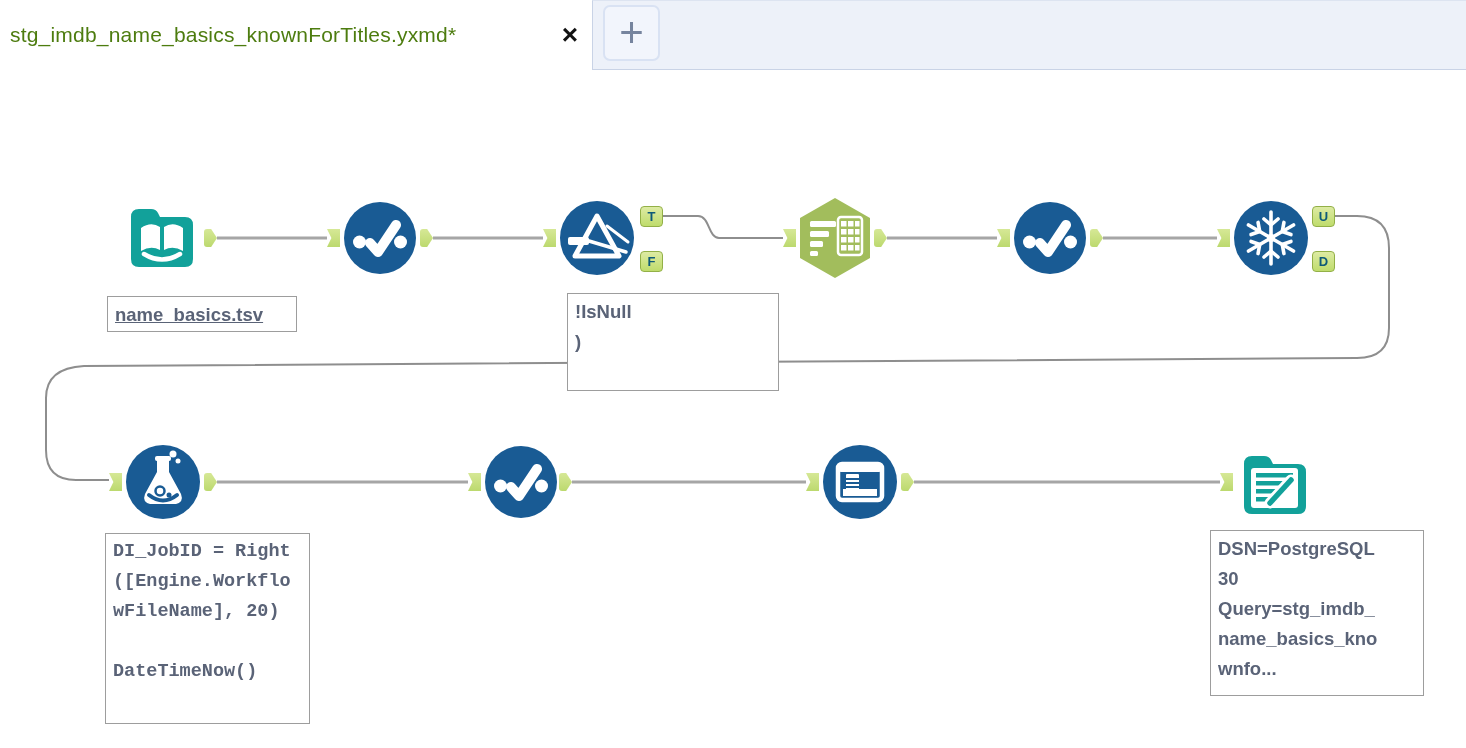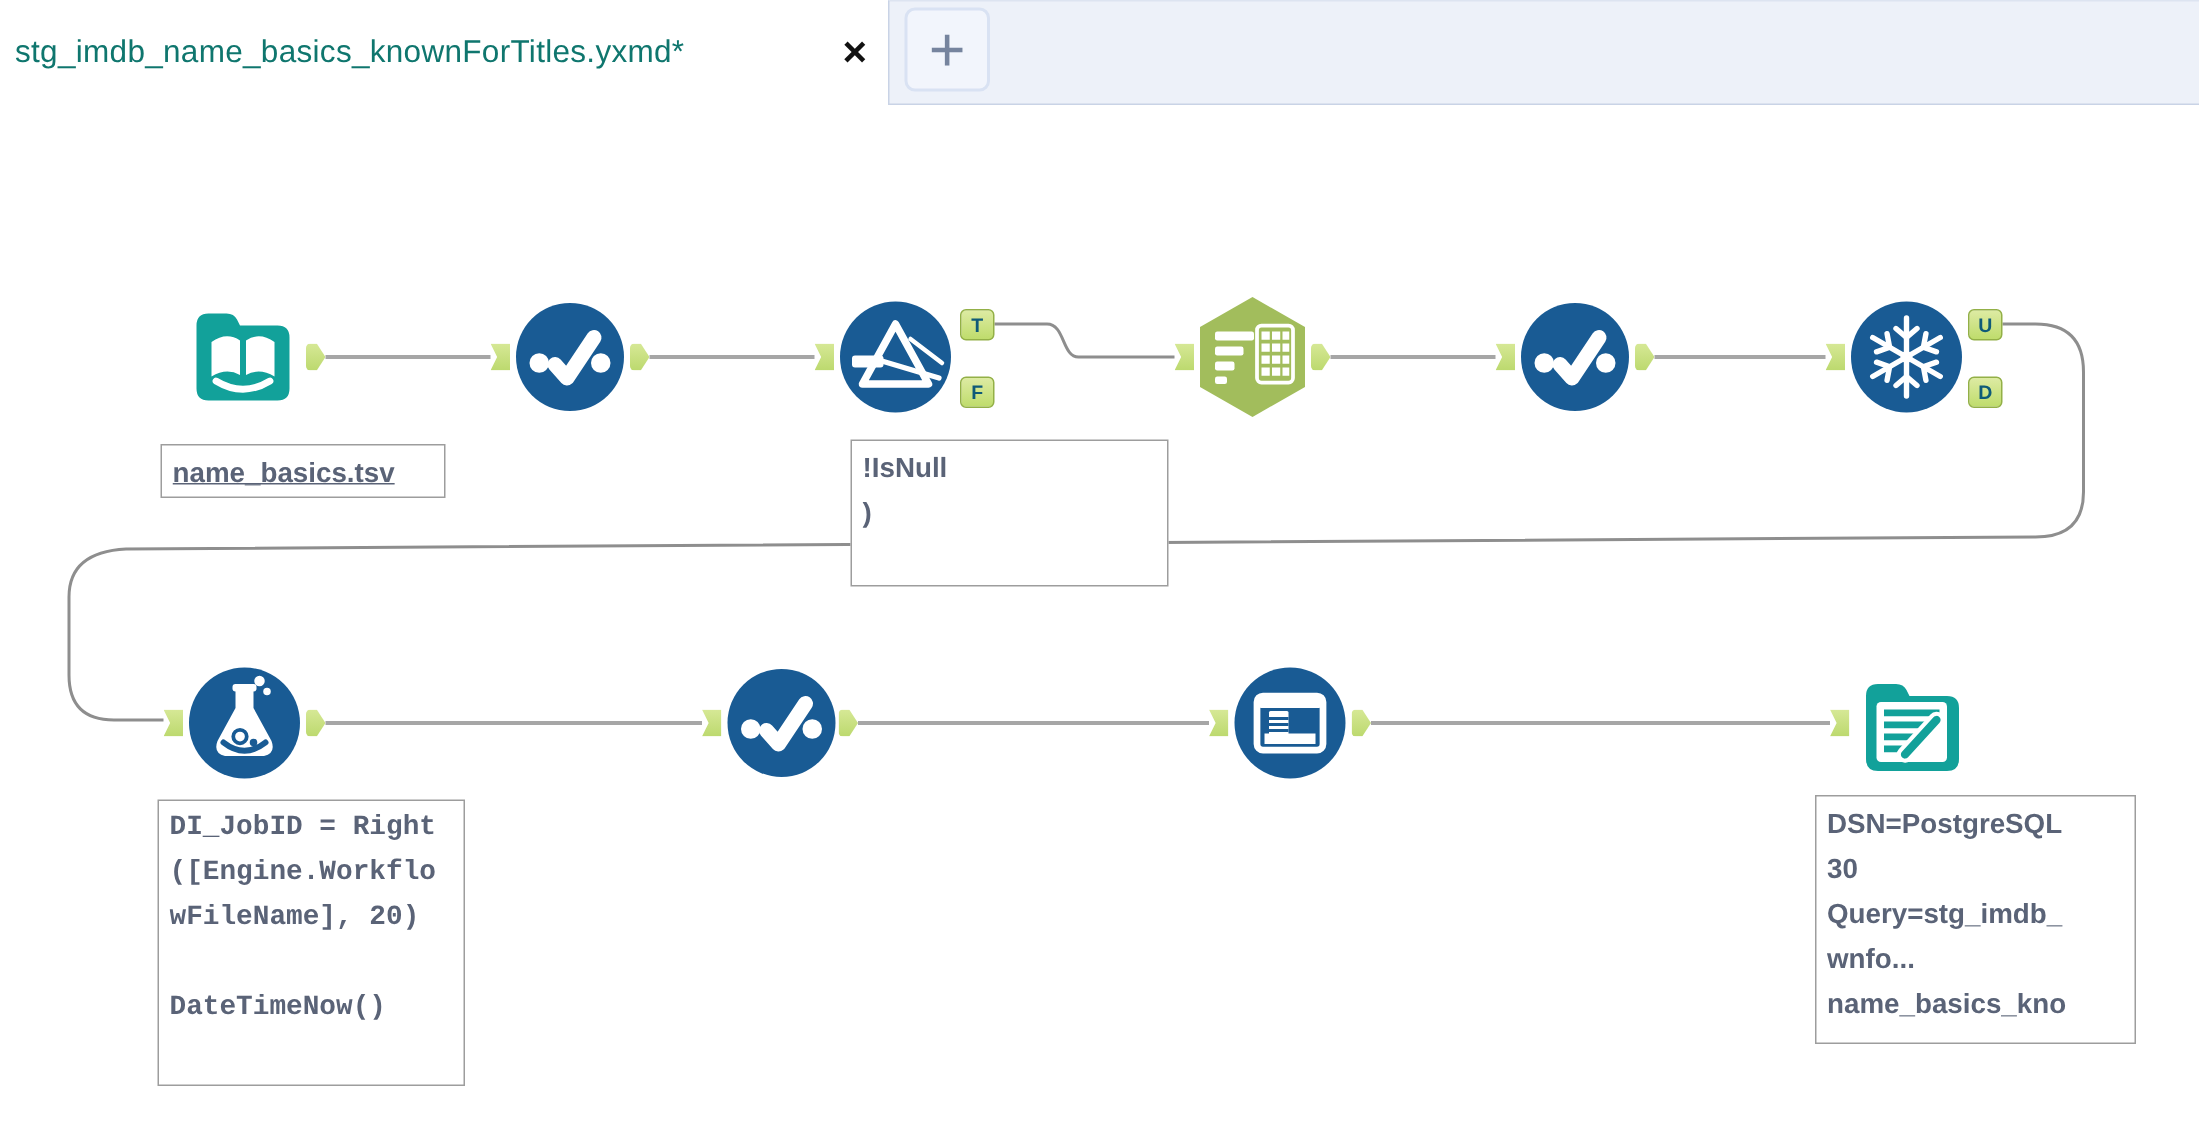--- a/index.html
+++ b/index.html
@@ -3,21 +3,21 @@
 <meta charset="utf-8">
 <style>
   * { box-sizing: border-box; margin: 0; padding: 0; }
   html,body { width: 1466px; height: 748px; overflow: hidden; background:#fff;
     font-family: "Liberation Sans", sans-serif; }
 
   
   .tabbar { position: relative; width: 1466px; height: 70px; background:#fff; }
   .tab-active { position:absolute; left:0; top:0; width:592px; height:70px;
     background:#fff; display:flex; align-items:center; }
-  .tab-title { margin-left:10px; font-size:21px; color:#0f766e; letter-spacing:0.2px; }
+  .tab-title { margin-left:10px; font-size:21px; color:#4d7c0f; letter-spacing:0.2px; }
   .tab-close { margin-left:auto; margin-right:14px; font-size:28px; line-height:28px;
     color:#111; font-weight:600; cursor:pointer; }
   .tab-strip { position:absolute; left:592px; top:0; width:874px; height:70px;
     background:#EDF1F9; border-left:1px solid #C9D3E6; border-bottom:1px solid #C9D3E6;
     border-top:1px solid #DDE4F1; }
   .newtab-btn { position:absolute; left:10px; top:4px; width:57px; height:56px;
     border:2px solid #D9E2F3; border-radius:7px; background:#F2F5FC;
     display:flex; align-items:center; justify-content:center;
     font-size:42px; font-weight:300; color:#76849E; line-height:40px; cursor:pointer; }
 
@@ -243,17 +243,17 @@
     <div class="ann-line">([Engine.Workflo</div>
     <div class="ann-line">wFileName], 20)</div>
     <div class="ann-line"></div>
     <div class="ann-line">DateTimeNow()</div>
   </div>
 
   <div class="annotation" style="left:1210px; top:460px; width:214px; height:166px;">
     <div class="ann-line">DSN=PostgreSQL</div>
     <div class="ann-line">30</div>
     <div class="ann-line">Query=stg_imdb_</div>
+    <div class="ann-line">name_basics_kno</div>
     <div class="ann-line">wnfo...</div>
-    <div class="ann-line">name_basics_kno</div>
   </div>
 
 </div>
 
 </body></html>

